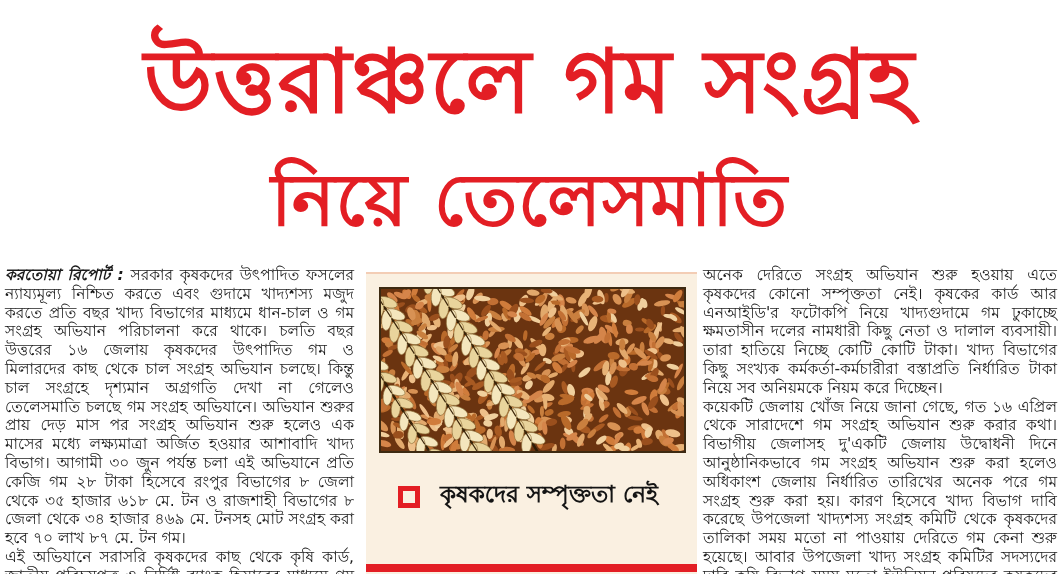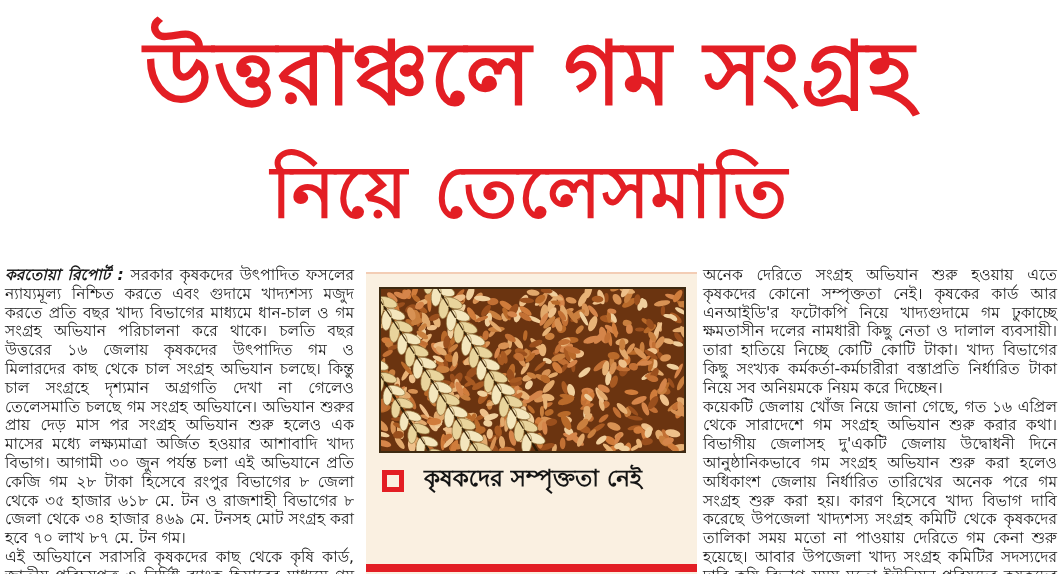--- a/index.html
+++ b/index.html
@@ -3,21 +3,21 @@
 <meta charset="utf-8">
 <style>
   html,body{margin:0;padding:0;}
   body{
     width:1059px;height:574px;position:relative;overflow:hidden;
     background:#ffffff;
     font-family:"DejaVu Sans","Liberation Sans",sans-serif;
   }
   
   .headline{
-    position:absolute;top:4px;left:0;width:1059px;height:258px;
+    position:absolute;top:12px;left:0;width:1059px;height:258px;
     text-align:center;color:#e31e24;font-weight:bold;
     display:flex;flex-direction:column;justify-content:center;
   }
   .headline .hl1{font-size:88px;line-height:118px;letter-spacing:1px;white-space:nowrap;}
   .headline .hl2{font-size:72px;line-height:118px;letter-spacing:1px;white-space:nowrap;}
   
   .col{
     position:absolute;top:266px;
     font-size:15.5px;line-height:18.8px;color:#1b1b1b;
     text-align:justify;
@@ -30,21 +30,21 @@
   .highlight-box{
     position:absolute;left:366px;top:272px;width:331px;height:302px;
     background:#faf0e1;border-top:2px solid #f3cdb5;box-sizing:border-box;
   }
   .photo{
     position:absolute;left:13px;top:13px;width:303px;height:162px;
     border:2px solid #3d2a12;overflow:hidden;background:#b96a2a;
   }
   .photo svg{display:block;width:100%;height:100%;}
   .bullets{
-    list-style:none;margin:0;padding:0;
+    list-style:none;margin:16px;padding:0;
     position:absolute;left:14px;top:188px;right:10px;
   }
   .bullets li{
     display:flex;align-items:flex-start;margin-bottom:6px;
     font-weight:bold;font-size:23px;line-height:32px;color:#141414;
   }
   .sq{
     flex:0 0 auto;width:12px;height:12px;margin:8px 20px 0 2px;
     border:5px solid #e31e24;background:transparent;display:inline-block;
   }

